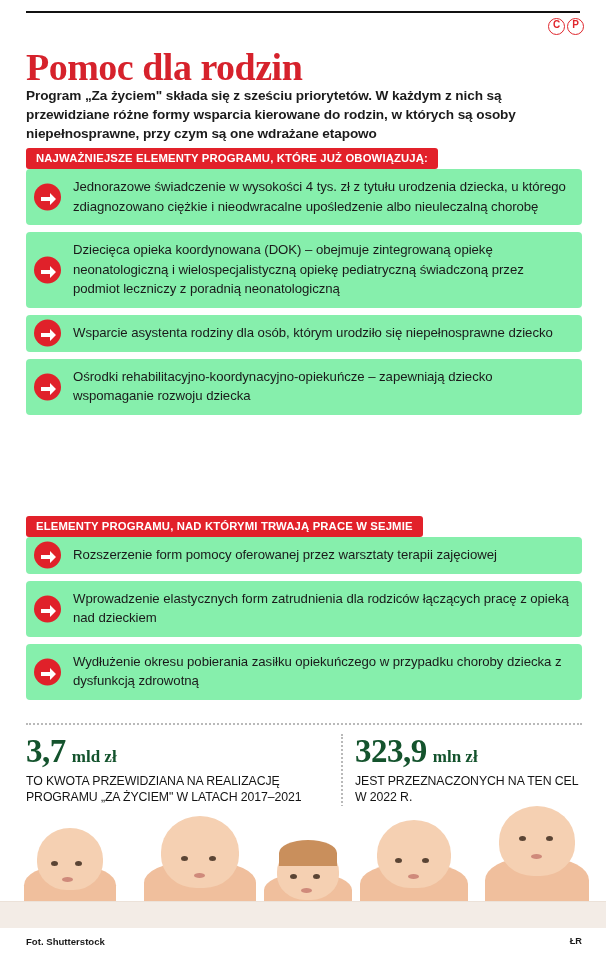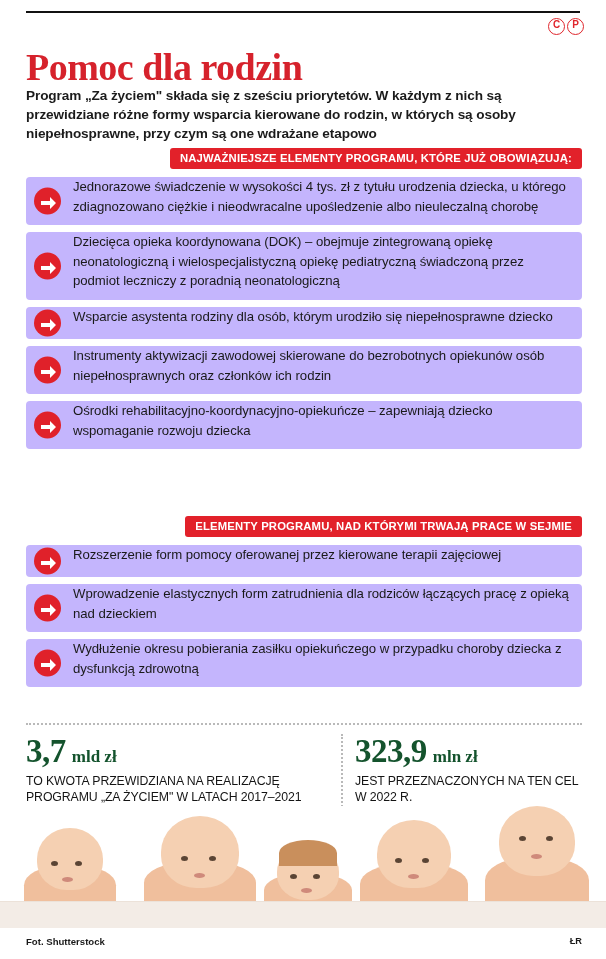--- a/index.html
+++ b/index.html
@@ -87,29 +87,29 @@
     white-space: nowrap;
   }
   .section {
     position: absolute;
     left: 26px;
     width: 556px;
   }
   #section-current { top: 148px; }
   #section-pending { top: 516px; }
 
-  .band-wrap { margin-bottom: 8px; text-align: right; }
+  .band-wrap { margin-bottom: 0; }
 
   
   .bullet {
     position: relative;
-    background: #c4b5fd;
+    background: #86efac;
     border-radius: 4px;
     margin-bottom: 7px;
-    padding: 0 12px 9px 47px;
+    padding: 8px 12px 9px 47px;
     min-height: 32px;
     box-sizing: border-box;
   }
   .bullet-text {
     font-size: 13.2px;
     line-height: 18.6px;
     color: #1a1a1a;
     letter-spacing: -0.05px;
   }
   .arrow-icon {
@@ -292,28 +292,20 @@
 
     <div class="bullet">
       <span class="arrow-icon">
         <svg width="27" height="27" viewBox="0 0 27 27">
           <path d="M7 13.5 h9 v-4 l6 6 -6 6 v-4 h-9 z" fill="#ffffff"></path>
         </svg>
       </span>
       <span class="bullet-text">Wsparcie asystenta rodziny dla osób, którym urodziło się niepełnosprawne dziecko</span>
     </div>
 
-    <div class="bullet">
-      <span class="arrow-icon">
-        <svg width="27" height="27" viewBox="0 0 27 27">
-          <path d="M7 13.5 h9 v-4 l6 6 -6 6 v-4 h-9 z" fill="#ffffff"></path>
-        </svg>
-      </span>
-      <span class="bullet-text">Instrumenty aktywizacji zawodowej skierowane do bezrobotnych opiekunów osób niepełnosprawnych oraz członków ich rodzin</span>
-    </div>
 
     <div class="bullet">
       <span class="arrow-icon">
         <svg width="27" height="27" viewBox="0 0 27 27">
           <path d="M7 13.5 h9 v-4 l6 6 -6 6 v-4 h-9 z" fill="#ffffff"></path>
         </svg>
       </span>
       <span class="bullet-text">Ośrodki rehabilitacyjno-koordynacyjno-opiekuńcze – zapewniają dziecko wspomaganie rozwoju dziecka</span>
     </div>
   </div>
@@ -322,21 +314,21 @@
     <div class="band-wrap">
       <span class="band">ELEMENTY PROGRAMU, NAD KTÓRYMI TRWAJĄ PRACE W SEJMIE</span>
     </div>
 
     <div class="bullet">
       <span class="arrow-icon">
         <svg width="27" height="27" viewBox="0 0 27 27">
           <path d="M7 13.5 h9 v-4 l6 6 -6 6 v-4 h-9 z" fill="#ffffff"></path>
         </svg>
       </span>
-      <span class="bullet-text">Rozszerzenie form pomocy oferowanej przez kierowane terapii zajęciowej</span>
+      <span class="bullet-text">Rozszerzenie form pomocy oferowanej przez warsztaty terapii zajęciowej</span>
     </div>
 
     <div class="bullet">
       <span class="arrow-icon">
         <svg width="27" height="27" viewBox="0 0 27 27">
           <path d="M7 13.5 h9 v-4 l6 6 -6 6 v-4 h-9 z" fill="#ffffff"></path>
         </svg>
       </span>
       <span class="bullet-text">Wprowadzenie elastycznych form zatrudnienia dla rodziców łączących pracę z opieką nad dzieckiem</span>
     </div>

